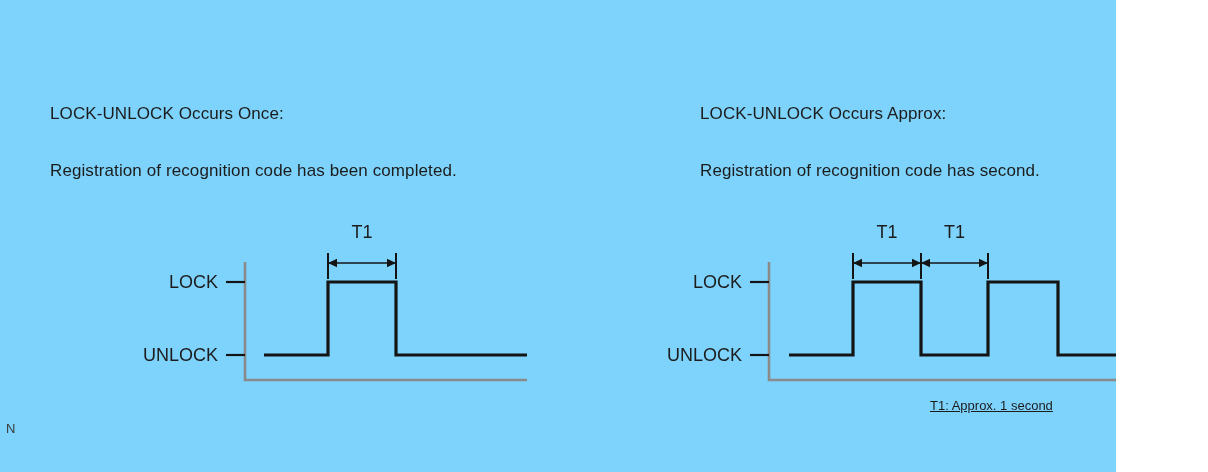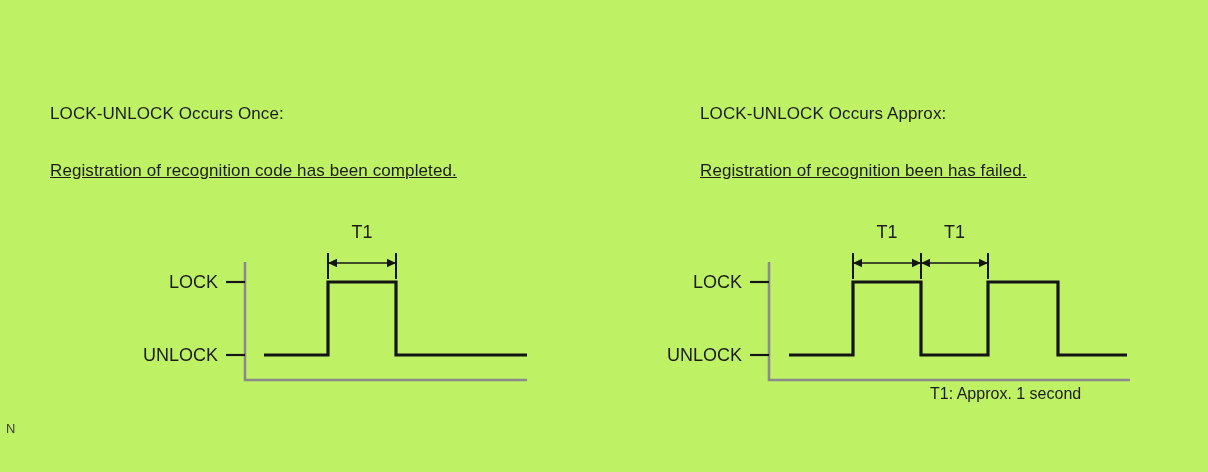--- a/index.html
+++ b/index.html
@@ -8,55 +8,55 @@
     padding: 0;
     background: #ffffff;
   }
   body {
     font-family: "Liberation Sans", sans-serif;
     color: #1a1a1a;
     -webkit-font-smoothing: antialiased;
   }
   #page {
     position: relative;
-    width: 1208px;
+    width: 1116px;
     height: 472px;
-    background: #bef264;
+    background: #7dd3fc;
     overflow: hidden;
   }
   .col-heading {
     position: absolute;
     font-size: 17px;
     line-height: 20px;
     letter-spacing: 0.1px;
     color: #1c1c1c;
     white-space: nowrap;
   }
   .col-subtext {
     position: absolute;
     font-size: 17px;
     line-height: 20px;
     letter-spacing: 0.1px;
     color: #1c1c1c;
     white-space: nowrap;
-    text-decoration: underline;
   }
   #heading-left  { left: 50px;  top: 104px; }
   #subtext-left  { left: 50px;  top: 161px; }
   #heading-right { left: 700px; top: 104px; }
   #subtext-right { left: 700px; top: 161px; }
 
   .t1-note {
     position: absolute;
     left: 930px;
-    top: 384px;
-    font-size: 16px;
+    top: 396px;
+    font-size: 13px;
     line-height: 20px;
     color: #1c1c1c;
     white-space: nowrap;
+    text-decoration: underline;
   }
   .corner-mark {
     position: absolute;
     left: 6px;
     top: 421px;
     font-size: 13px;
     line-height: 16px;
     color: #3a3a3a;
   }
   svg.diagram {
@@ -115,21 +115,21 @@
 </style>
 </head>
 <body>
 
 <div id="page">
 
   <div class="col-heading" id="heading-left">LOCK-UNLOCK Occurs Once:</div>
   <div class="col-subtext" id="subtext-left">Registration of recognition code has been completed.</div>
 
   <div class="col-heading" id="heading-right">LOCK-UNLOCK Occurs Approx:</div>
-  <div class="col-subtext" id="subtext-right">Registration of recognition been has failed.</div>
+  <div class="col-subtext" id="subtext-right">Registration of recognition code has second.</div>
 
   <svg class="diagram" viewBox="0 0 1208 472">
     <g id="panel-once-group">
         <path class="axis-line" d="M 245 262 L 245 380 L 527 380"></path>
         <line class="level-tick" x1="226" y1="282" x2="245" y2="282"></line>
         <text class="level-label" x="218" y="283">LOCK</text>
         <line class="level-tick" x1="226" y1="355" x2="245" y2="355"></line>
         <text class="level-label" x="218" y="356">UNLOCK</text>
         <path class="wave-trace" d="M 264 355 L 328 355 L 328 282 L 396 282 L 396 355 L 527 355"></path>
         <line class="ext-line" x1="328" y1="253" x2="328" y2="279"></line>

